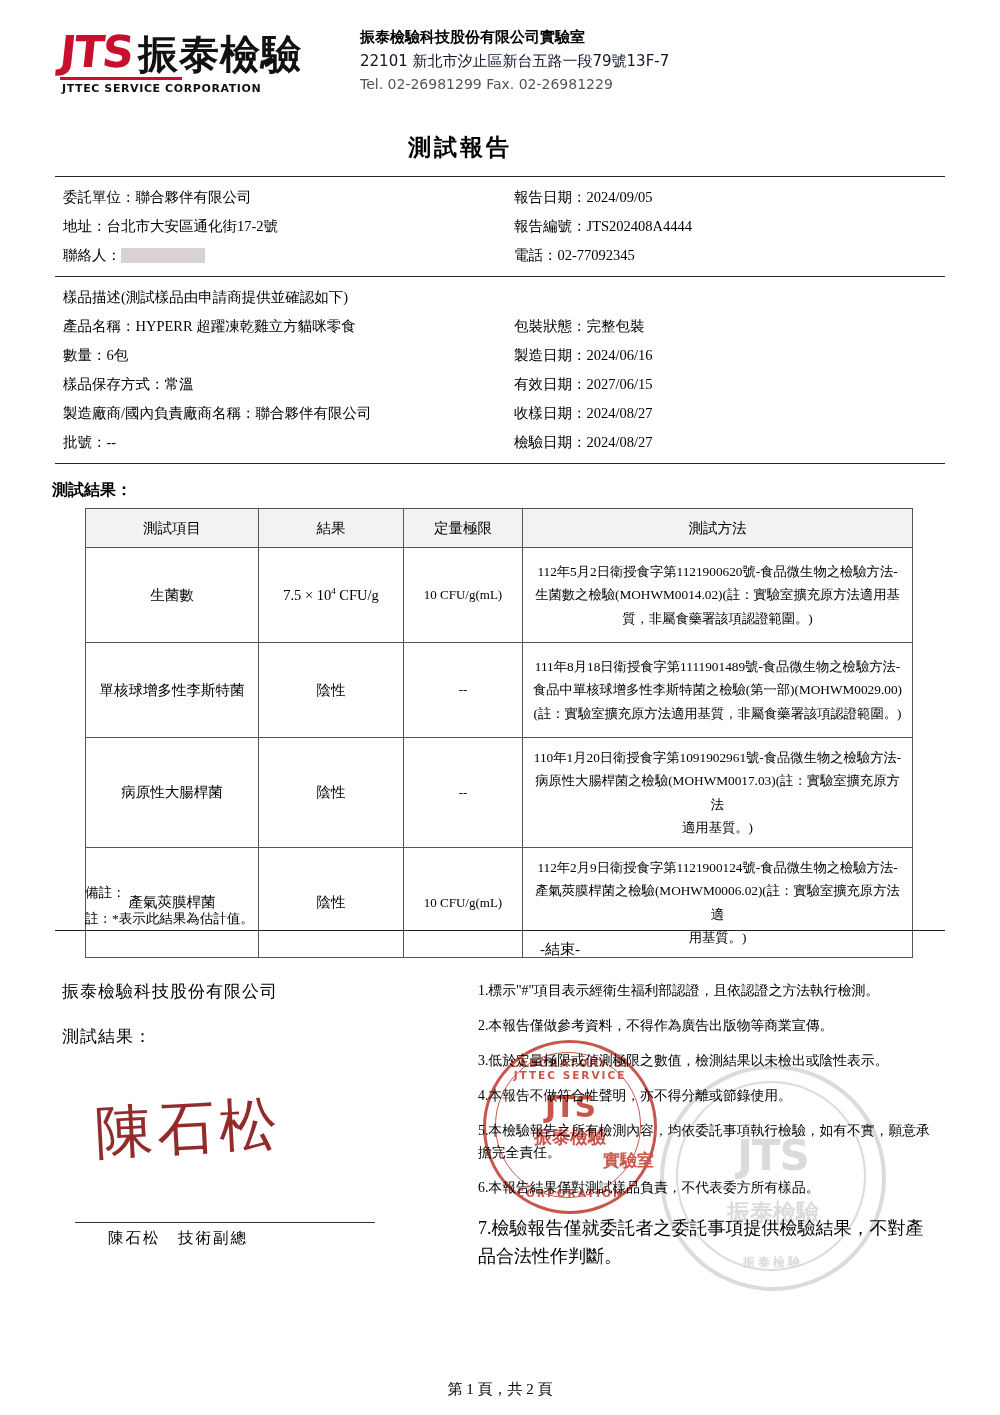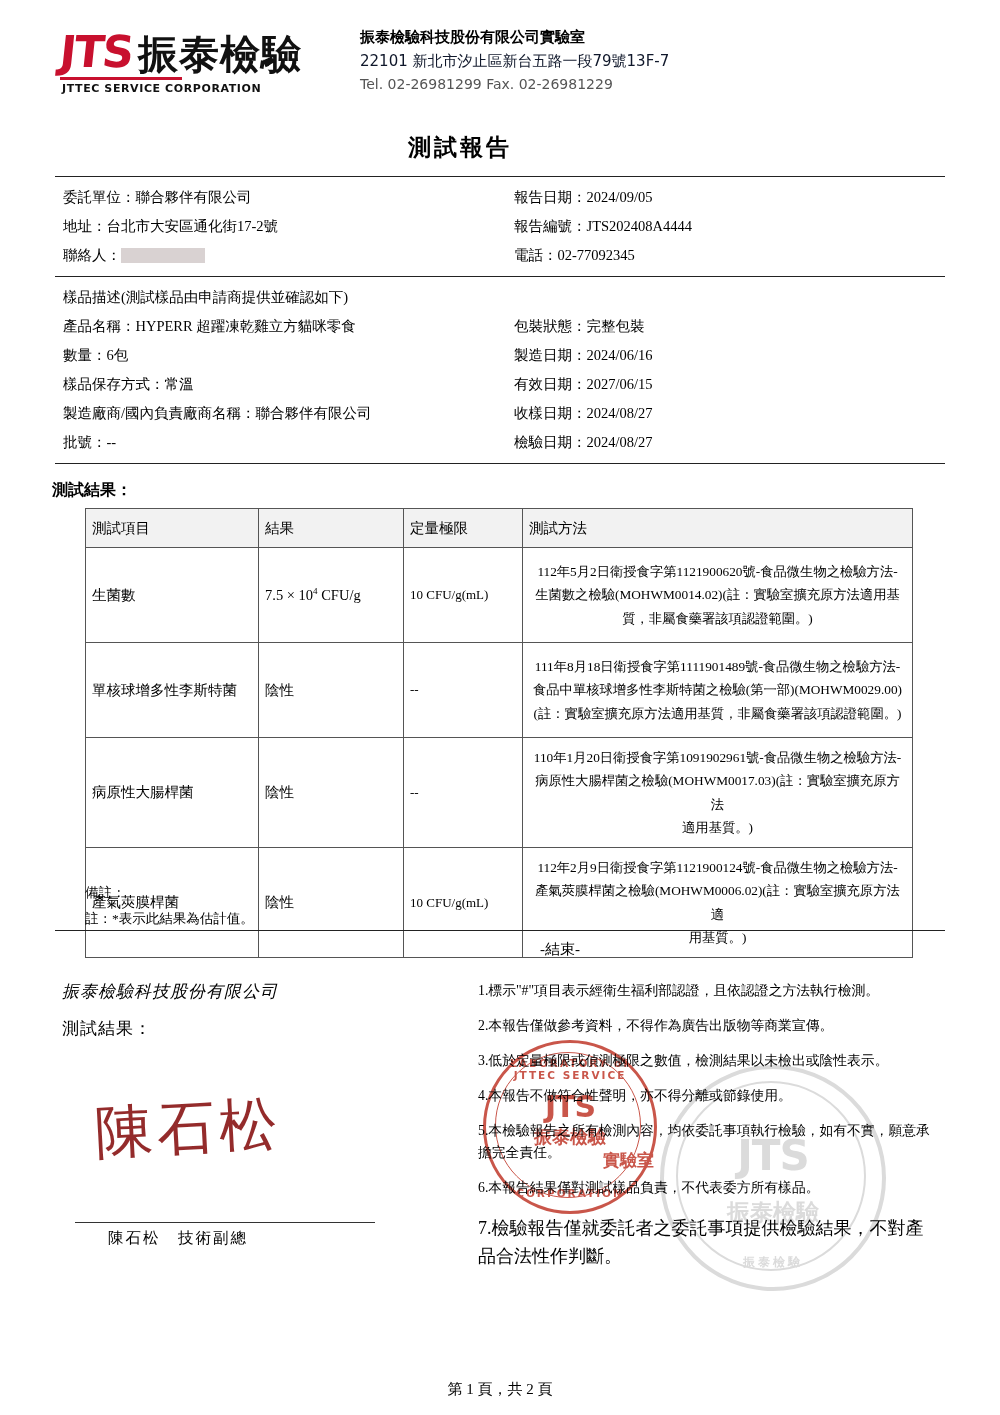--- a/index.html
+++ b/index.html
@@ -161,21 +161,21 @@
   table.res {
     position: absolute;
     left: 85px;
     top: 508px;
     width: 828px;
     border-collapse: collapse;
     font-size: 13.5px;
   }
   table.res th, table.res td {
     border: 1px solid #555;
-    text-align: left;
+    text-align: center;
     vertical-align: middle;
     padding: 4px 6px;
   }
   table.res thead th {
     background: #f2f2f2;
     font-weight: normal;
     height: 30px;
     font-size: 14.5px;
   }
   table.res td.item { width: 160px; font-size: 14.5px; }
@@ -223,22 +223,21 @@
   
   .sign-left {
     position: absolute;
     left: 62px;
     top: 980px;
     width: 400px;
   }
   .sign-company {
     font-size: 17px;
     letter-spacing: 1px;
-    margin-bottom: 14px;
-    font-style: italic;
+    margin-bottom: 22px;
   }
   .sign-label {
     font-size: 17px;
     letter-spacing: 1px;
   }
   .sign-script {
     position: absolute;
     left: 95px;
     top: 1090px;
     font-family: "DejaVu Serif", serif;

